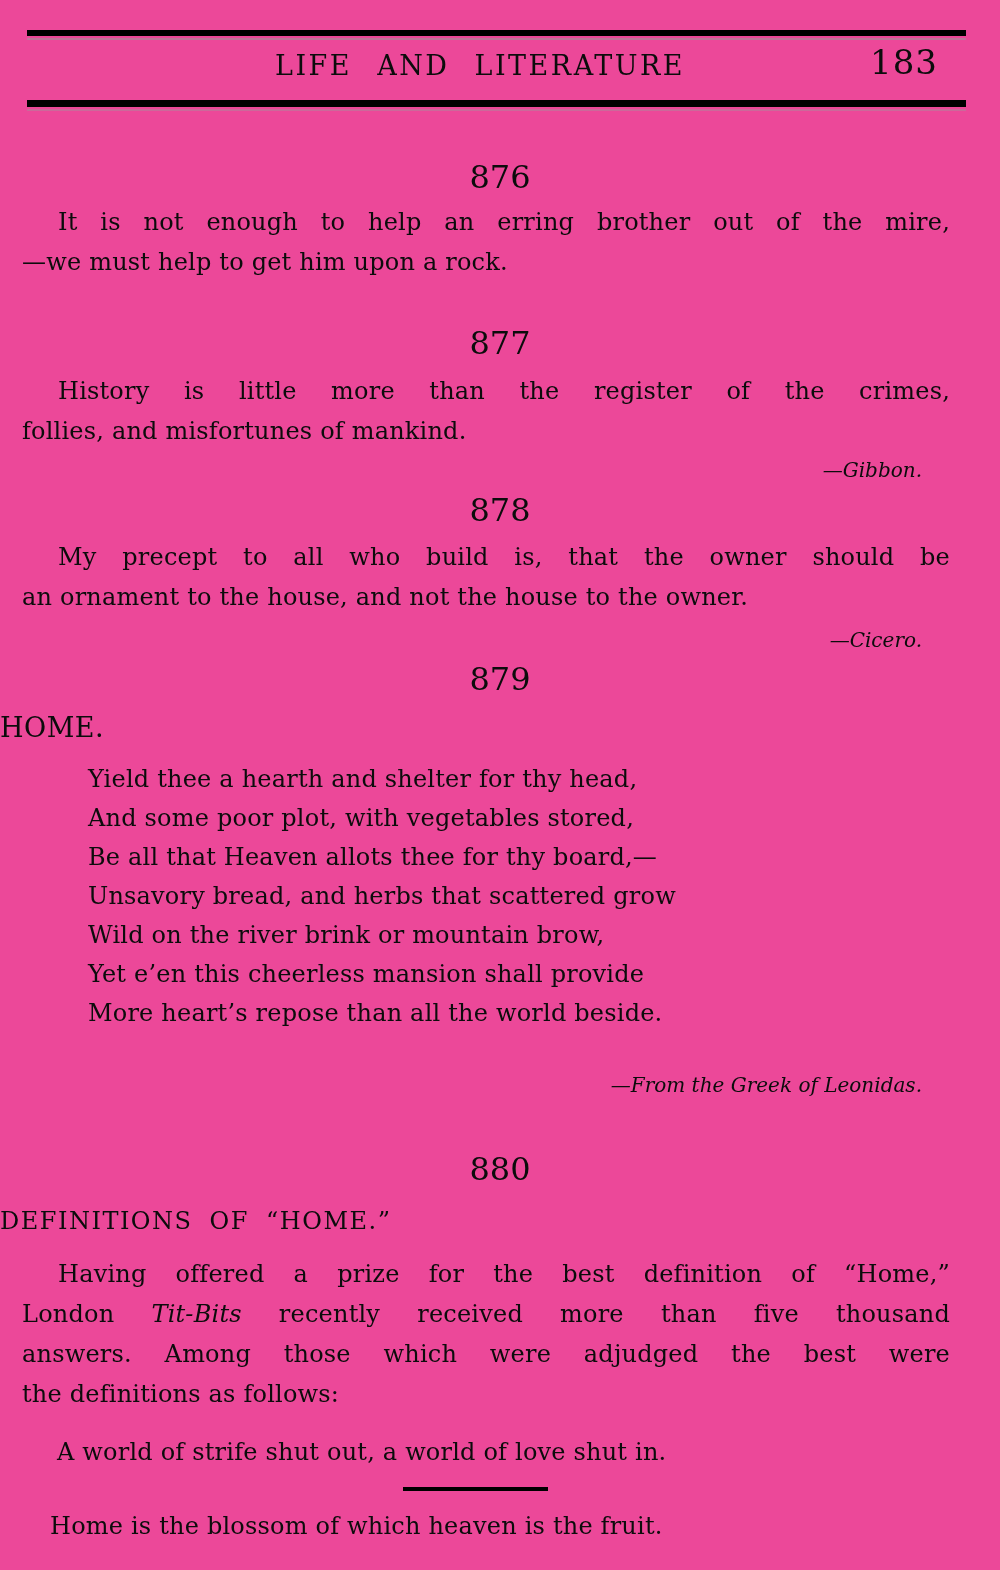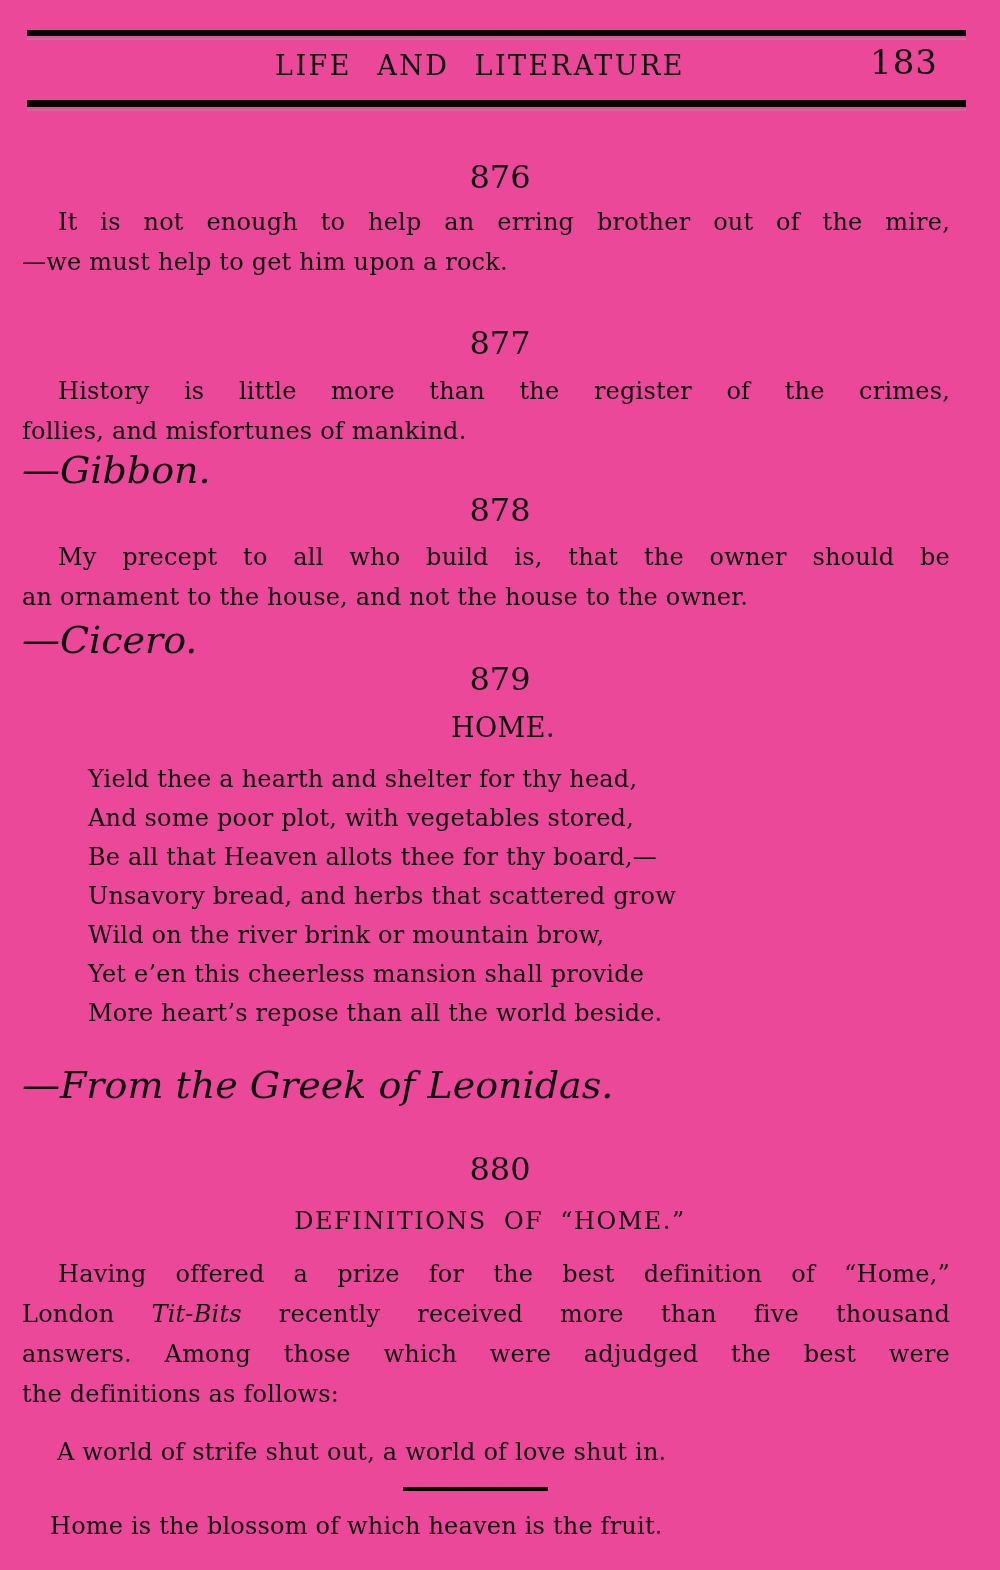--- a/index.html
+++ b/index.html
@@ -70,35 +70,34 @@
     letter-spacing: 0.2px;
   }
   .just {
     text-align: justify;
     text-align-last: justify;
   }
   .ind { text-indent: 36px; }
   .attribution {
     position: absolute;
     left: 22px; right: 50px;
-    text-align: left;
+    text-align: right;
     padding-right: 0;
     box-sizing: border-box;
     font-style: italic;
-    font-size: 38px;
+    font-size: 20px;
     line-height: 40px;
   }
   .attribution .att-pad { padding-right: 28px; display: inline-block; }
   .section-heading {
     position: absolute;
-    text-align: center;
+    text-align: left;
     font-size: 26px;
     line-height: 30px;
     letter-spacing: 1px;
-    margin-left: 40px;
   }
   .heading-home { top: 713px; left: 0; right: 34px; letter-spacing: 0.5px; font-size: 27px; }
   .heading-defs { top: 1206px; left: 0; right: 60px; font-size: 24px; letter-spacing: 1.5px; word-spacing: 8px; }
 
   .poem {
     position: absolute;
     left: 88px; right: 60px;
   }
   .poem .line { line-height: 39px; letter-spacing: 0.2px; }
 

